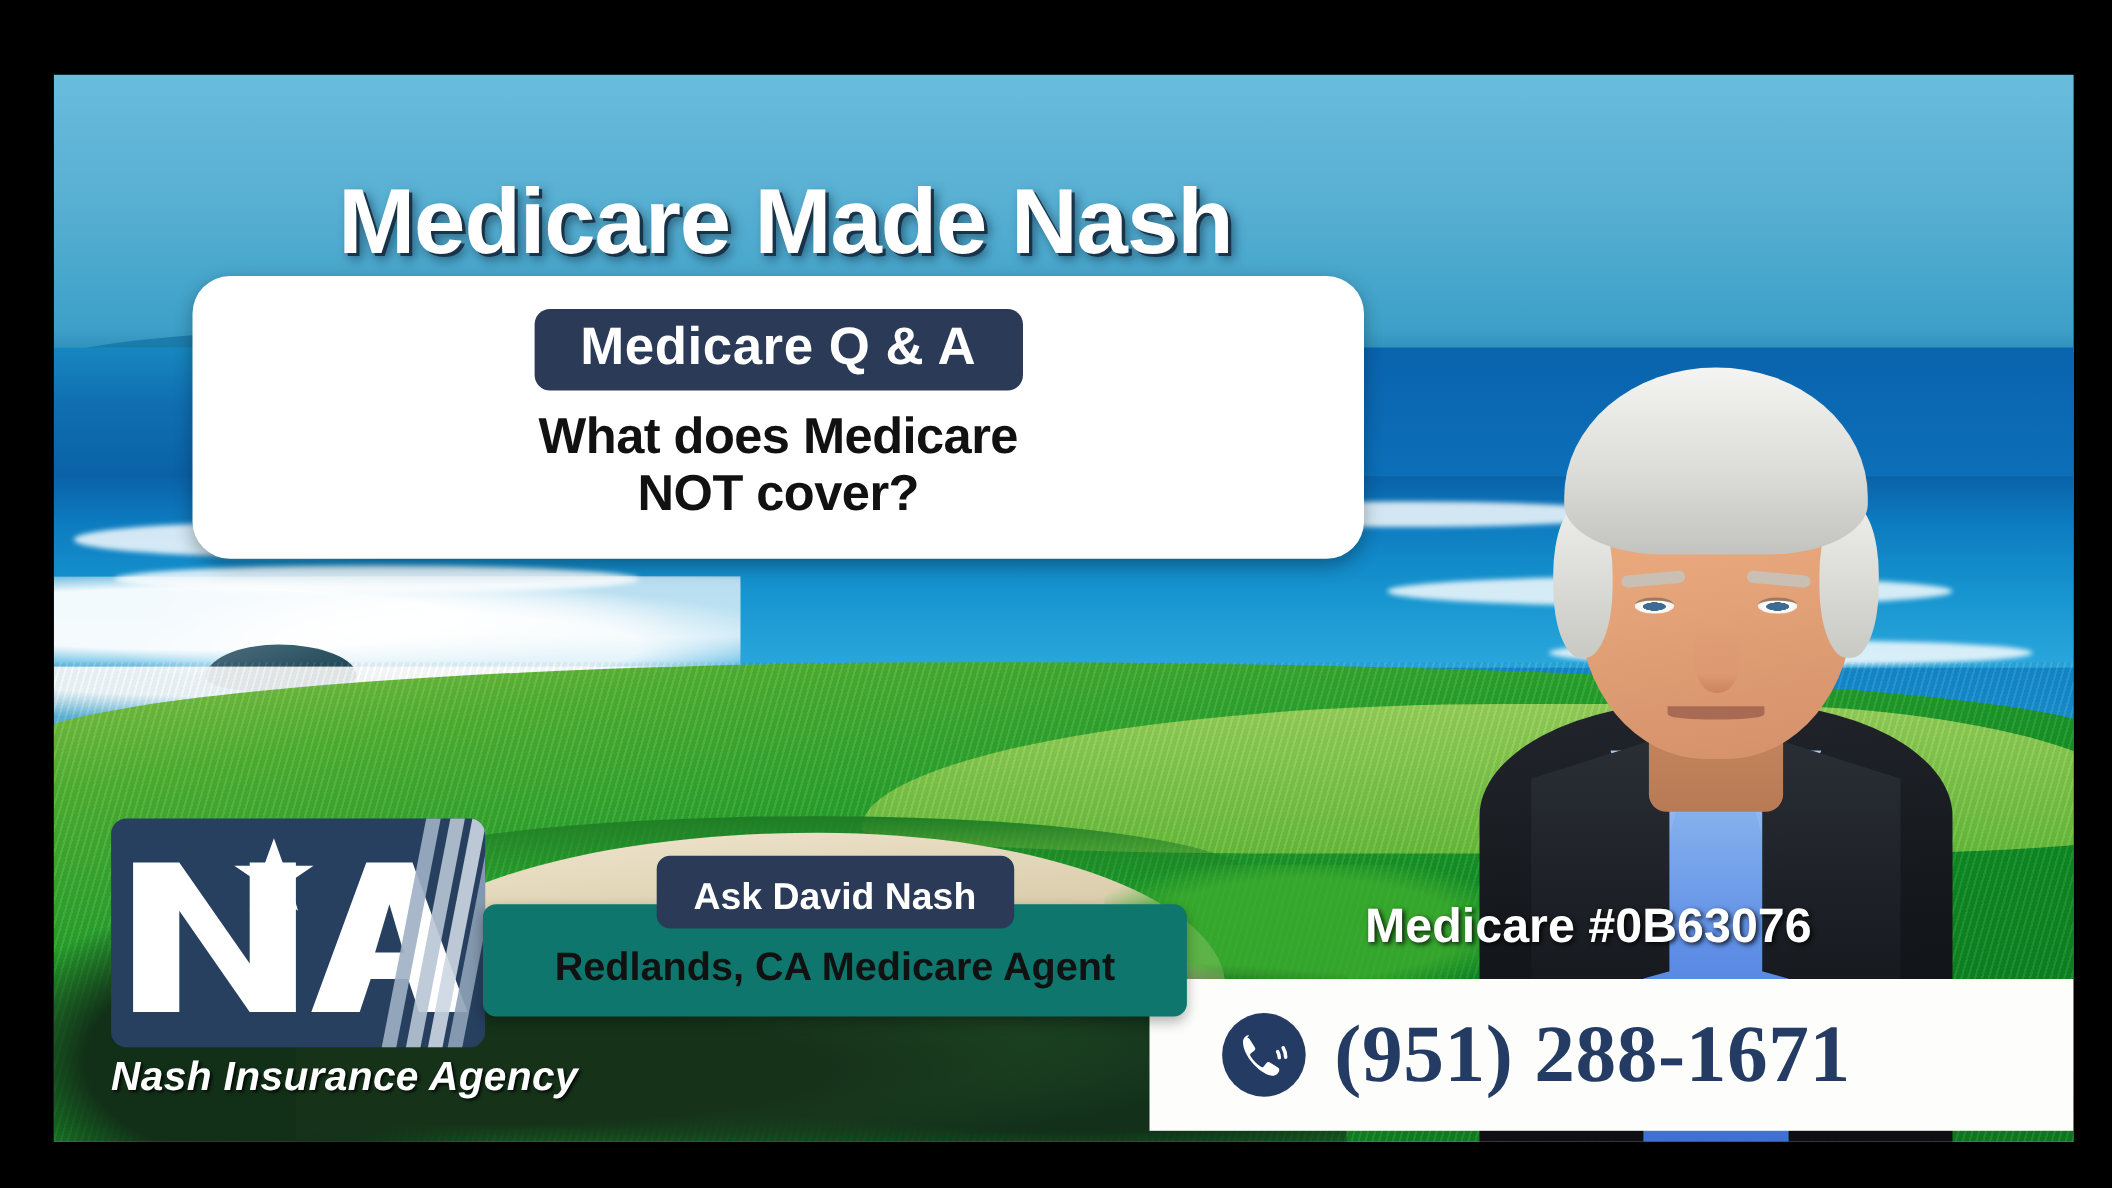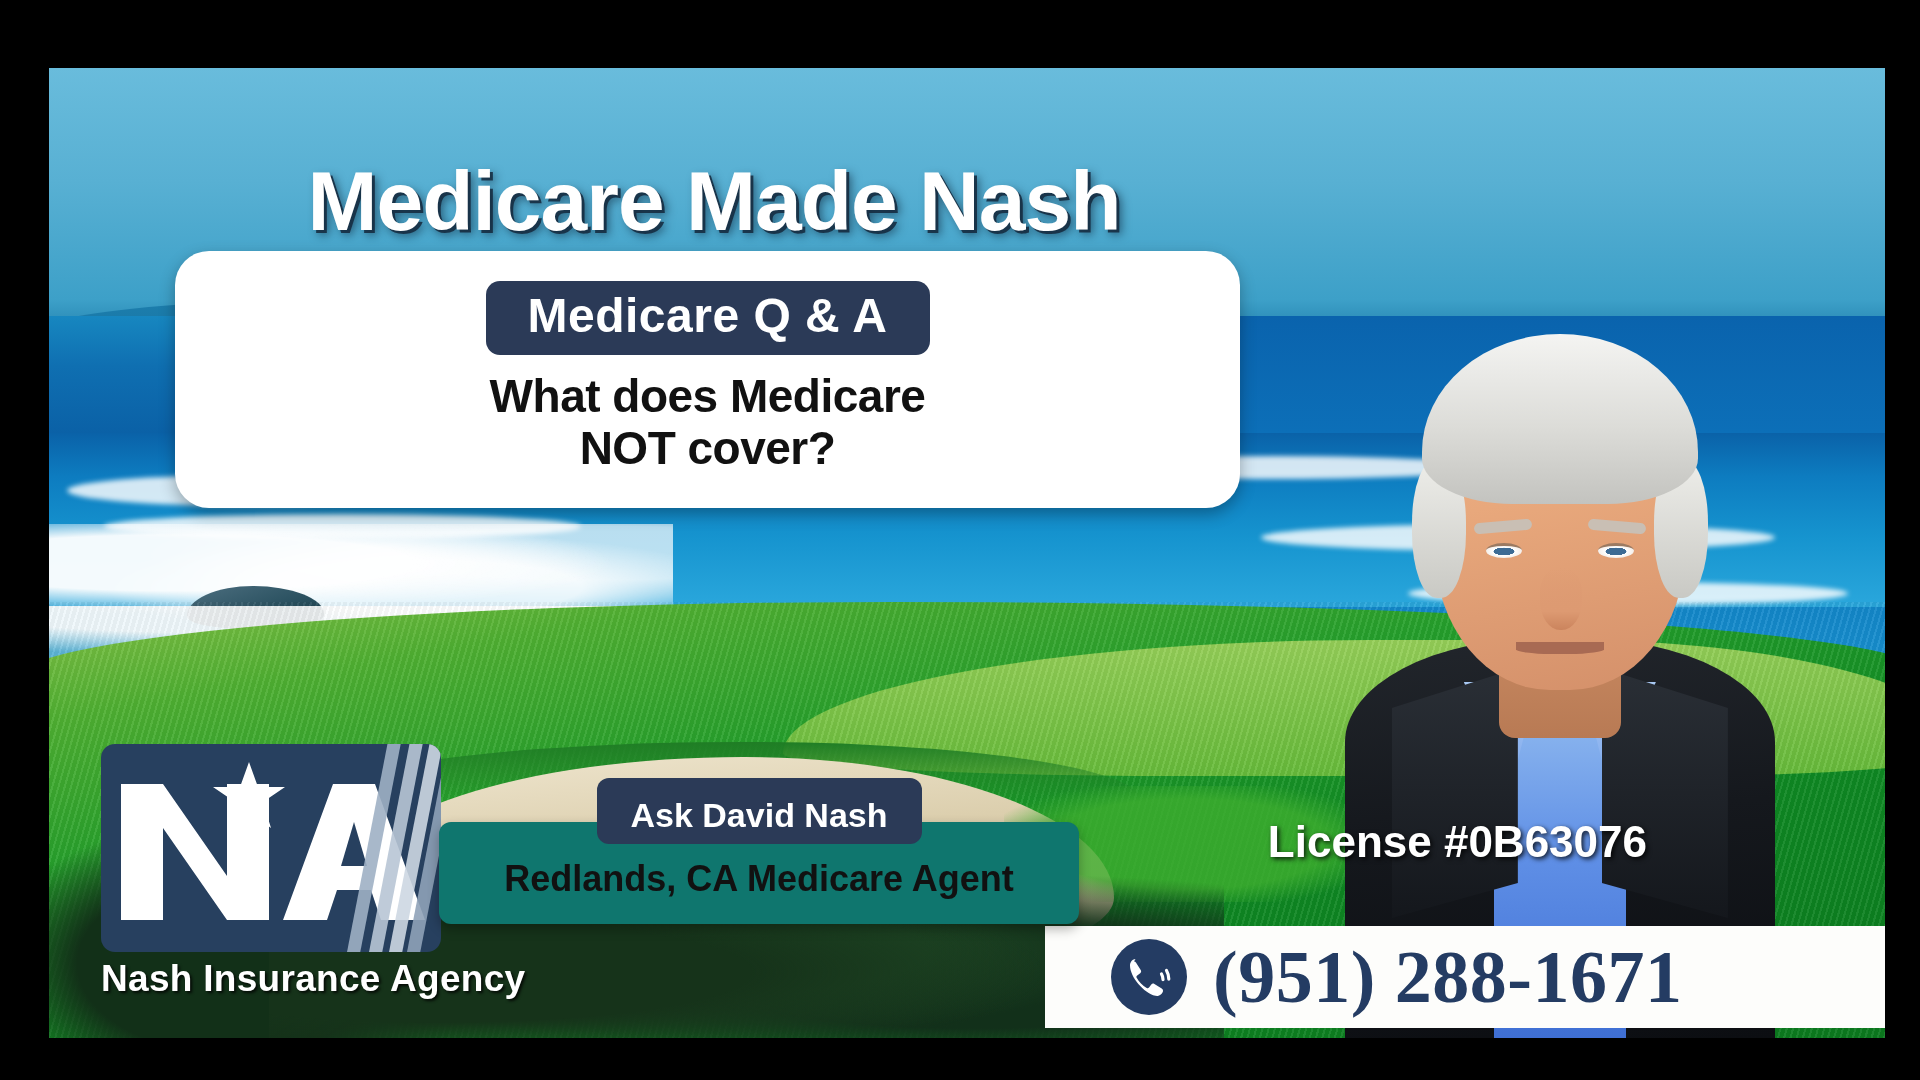--- a/index.html
+++ b/index.html
@@ -349,20 +349,21 @@
     color: #111111;
     white-space: nowrap;
   }
 
   
   #logo {
     position: absolute;
     left: 52px;
     bottom: 38px;
     width: 382px;
+    font-style: italic;
   }
   .logo-mark {
     position: relative;
     width: 340px;
     height: 208px;
     background: #27405f;
     border-radius: 14px;
     overflow: hidden;
   }
   .logo-mark svg { display: block; }
@@ -401,21 +402,21 @@
   }
   #agent-name { font-size: 52px; font-weight: 700; line-height: 1.05; }
   #agent-license { font-size: 44px; font-weight: 700; line-height: 1.1; }
 
   
   #phone-bar {
     position: absolute;
     right: 0;
     bottom: 10px;
     width: 840px;
-    height: 102px;
+    height: 138px;
     background: #fdfdfb;
     display: flex;
     align-items: center;
     gap: 24px;
     padding-left: 64px;
   }
   #phone-icon { flex: 0 0 auto; display: block; }
   #phone-number {
     font-family: "Liberation Serif", serif;
     font-size: 74px;
@@ -510,21 +511,21 @@
         </svg>
         <div class="stripe s1"></div>
         <div class="stripe s2"></div>
         <div class="stripe s3"></div>
         <div class="stripe s4"></div>
       </div>
       <div id="logo-text">Nash Insurance Agency</div>
     </div>
 
     <div id="agent-block">
-      <div id="agent-license">License #0B63076</div>
+      <div id="agent-license">Medicare #0B63076</div>
     </div>
 
     <div id="phone-bar">
       <svg id="phone-icon" width="80" height="80" viewBox="0 0 80 80">
         <circle cx="40" cy="40" r="38" fill="#243c63"></circle>
         <path d="M26.5 22c-2.6 0-5.5 2.8-5.5 6.4 0 11.6 13.9 27.6 25.4 30.4 3.8.9 7.6-2.3 7.6-5.1 0-1-.4-1.6-1.3-2.2l-7.3-4.6c-1.2-.8-2.3-.5-3.1.5l-2.3 3c-.6.8-1.4 1-2.3.5-4-2.2-7.9-6.3-10-10.2-.5-.9-.3-1.7.5-2.3l3-2.2c1-.8 1.3-1.9.5-3.1l-4.6-7.3c-.5-.9-1.2-1.2-2.1-1.2z" fill="#ffffff"></path>
         <path d="M57.5 33.5c1.5 2.6 2.3 5.6 2.3 8.6" stroke="#ffffff" stroke-width="3.2" fill="none" stroke-linecap="round"></path>
         <path d="M52.5 37c1 1.8 1.5 3.6 1.5 5.6" stroke="#ffffff" stroke-width="3.2" fill="none" stroke-linecap="round"></path>
       </svg>
       <div id="phone-number">(951) 288-1671</div>

